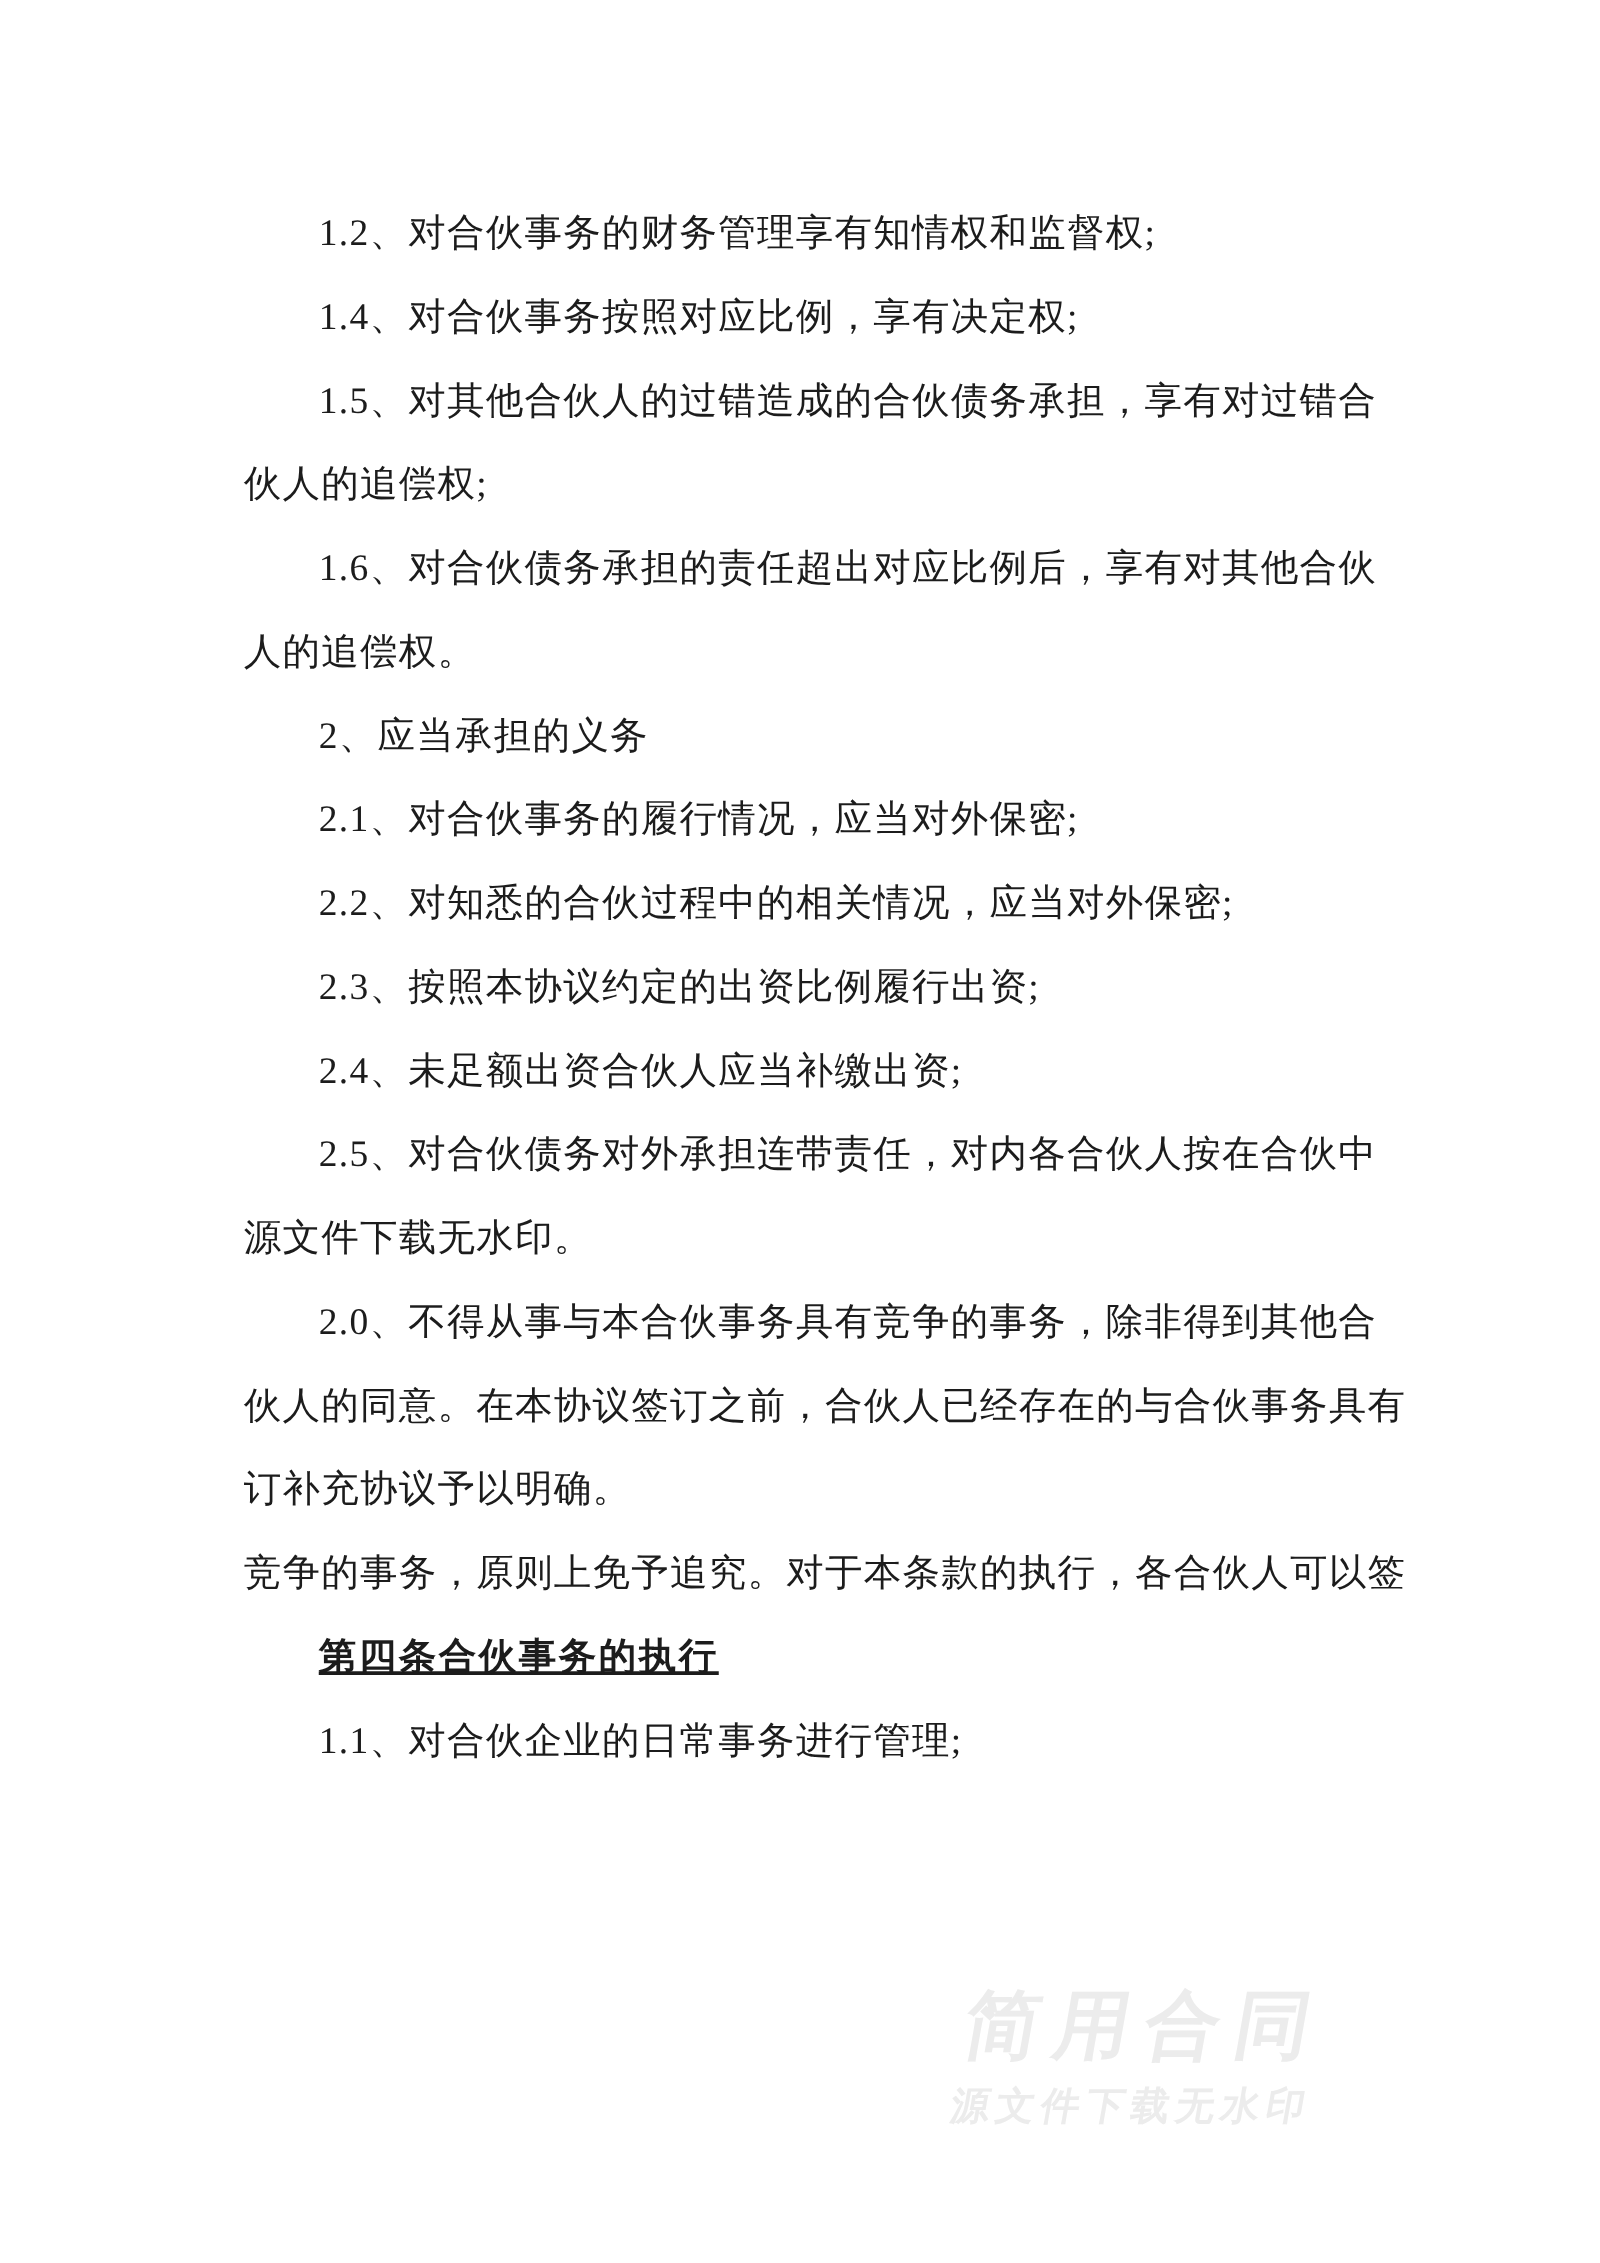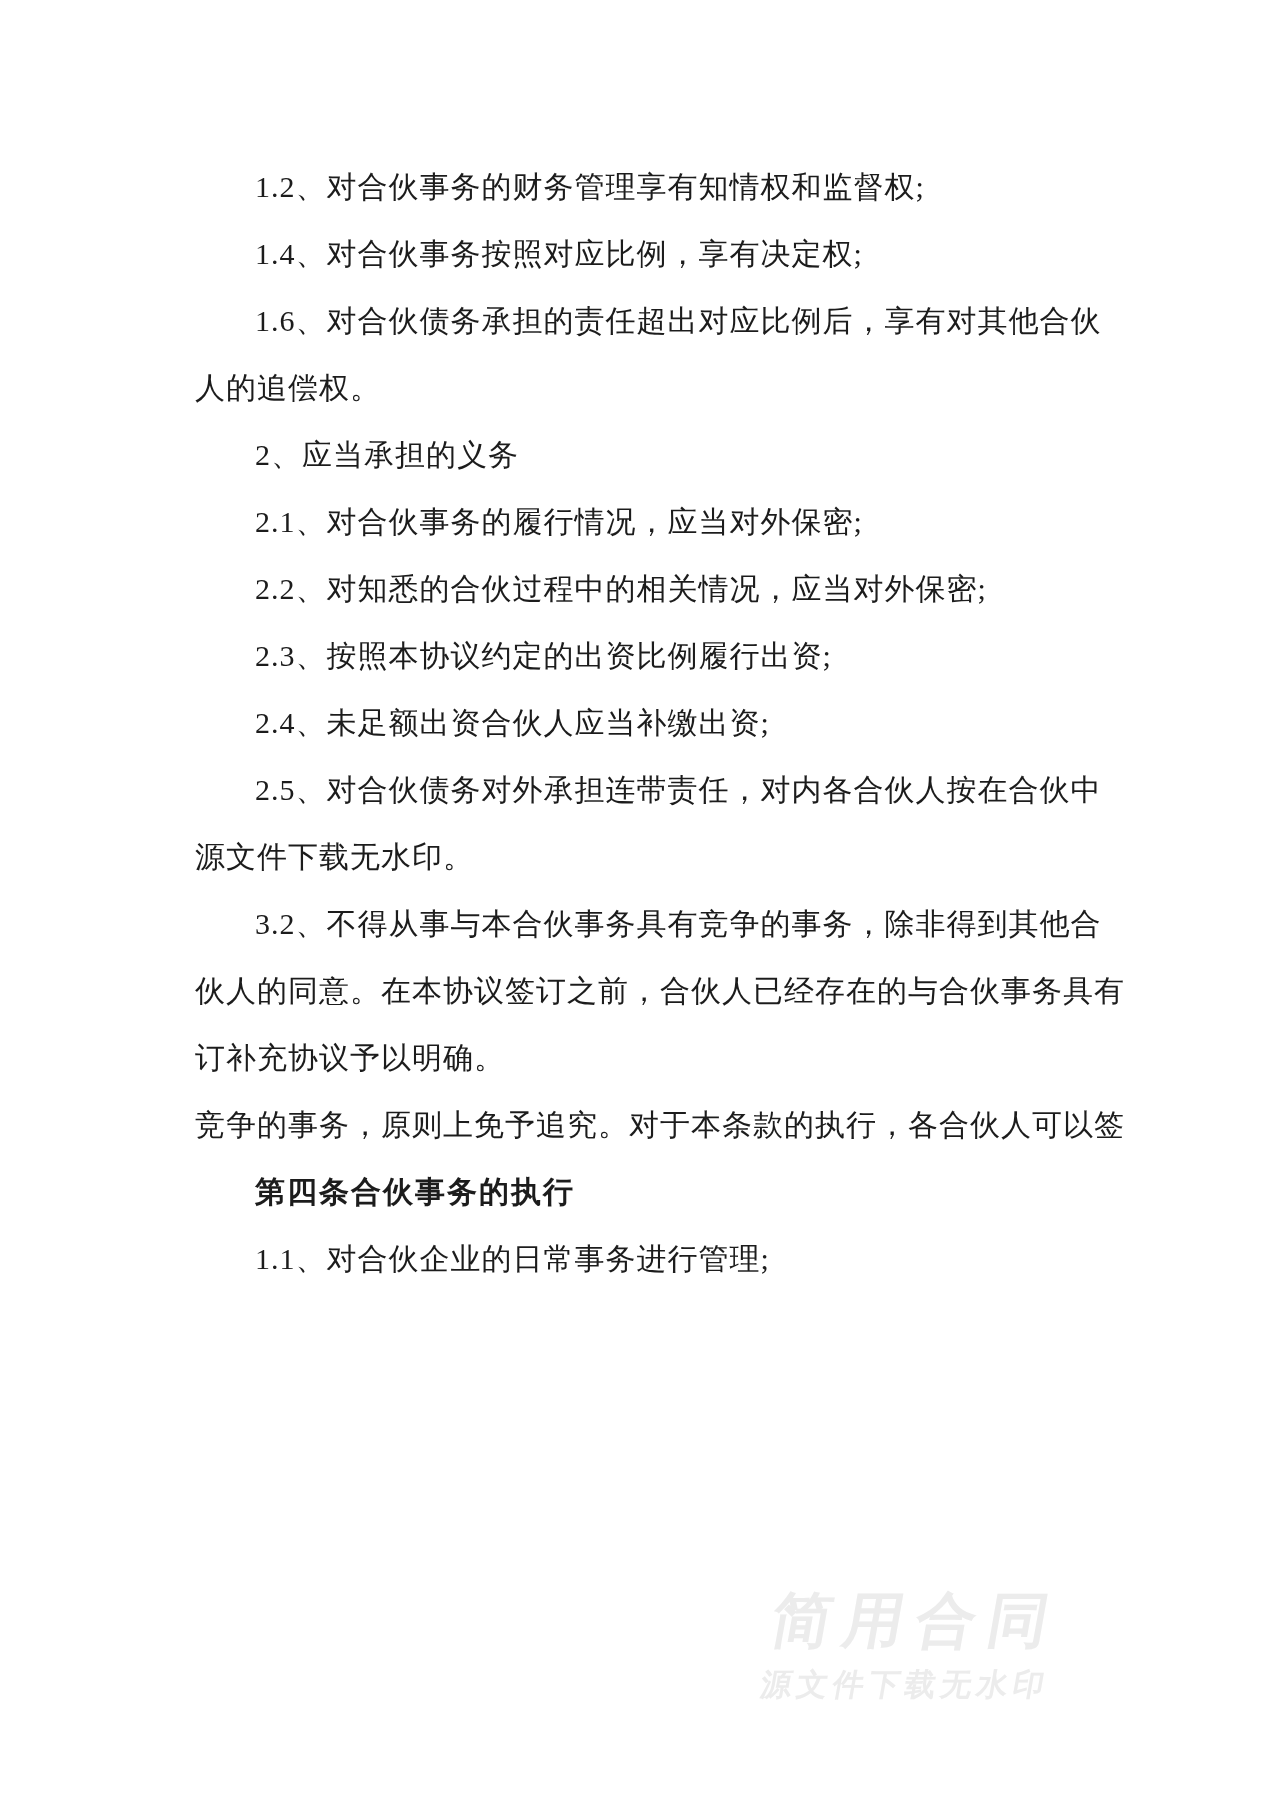--- a/index.html
+++ b/index.html
@@ -28,20 +28,21 @@
     line-height: 67px;
     font-size: 30px;
     white-space: nowrap;
     letter-spacing: 1px;
   }
   
   .para .line:first-child { text-indent: 60px; }
   .para.heading .line {
     font-weight: bold;
     letter-spacing: 2px;
+    text-decoration: underline;
   }
   .watermark {
     position: absolute;
     top: 1588px;
     right: 100px;
     text-align: right;
     color: #ececec;
     font-family: "Liberation Sans", "DejaVu Sans", sans-serif;
     font-weight: bold;
     transform: skewX(-10deg);
@@ -64,20 +65,24 @@
 
 <div class="page">
   <div class="content">
       <div class="para body">
         <div class="line">1.2、对合伙事务的财务管理享有知情权和监督权;</div>
       </div>
       <div class="para body">
         <div class="line">1.4、对合伙事务按照对应比例，享有决定权;</div>
       </div>
       <div class="para body">
+        <div class="line">1.5、对其他合伙人的过错造成的合伙债务承担，享有对过错合</div>
+        <div class="line">伙人的追偿权;</div>
+      </div>
+      <div class="para body">
         <div class="line">1.6、对合伙债务承担的责任超出对应比例后，享有对其他合伙</div>
         <div class="line">人的追偿权。</div>
       </div>
       <div class="para body">
         <div class="line">2、应当承担的义务</div>
       </div>
       <div class="para body">
         <div class="line">2.1、对合伙事务的履行情况，应当对外保密;</div>
       </div>
       <div class="para body">
@@ -87,21 +92,21 @@
         <div class="line">2.3、按照本协议约定的出资比例履行出资;</div>
       </div>
       <div class="para body">
         <div class="line">2.4、未足额出资合伙人应当补缴出资;</div>
       </div>
       <div class="para body">
         <div class="line">2.5、对合伙债务对外承担连带责任，对内各合伙人按在合伙中</div>
         <div class="line">源文件下载无水印。</div>
       </div>
       <div class="para body">
-        <div class="line">3.2、不得从事与本合伙事务具有竞争的事务，除非得到其他合</div>
+        <div class="line">2.0、不得从事与本合伙事务具有竞争的事务，除非得到其他合</div>
         <div class="line">伙人的同意。在本协议签订之前，合伙人已经存在的与合伙事务具有</div>
         <div class="line">订补充协议予以明确。</div>
         <div class="line">竞争的事务，原则上免予追究。对于本条款的执行，各合伙人可以签</div>
       </div>
       <div class="para heading">
         <div class="line">第四条合伙事务的执行</div>
       </div>
       <div class="para body">
         <div class="line">1.1、对合伙企业的日常事务进行管理;</div>
       </div>

